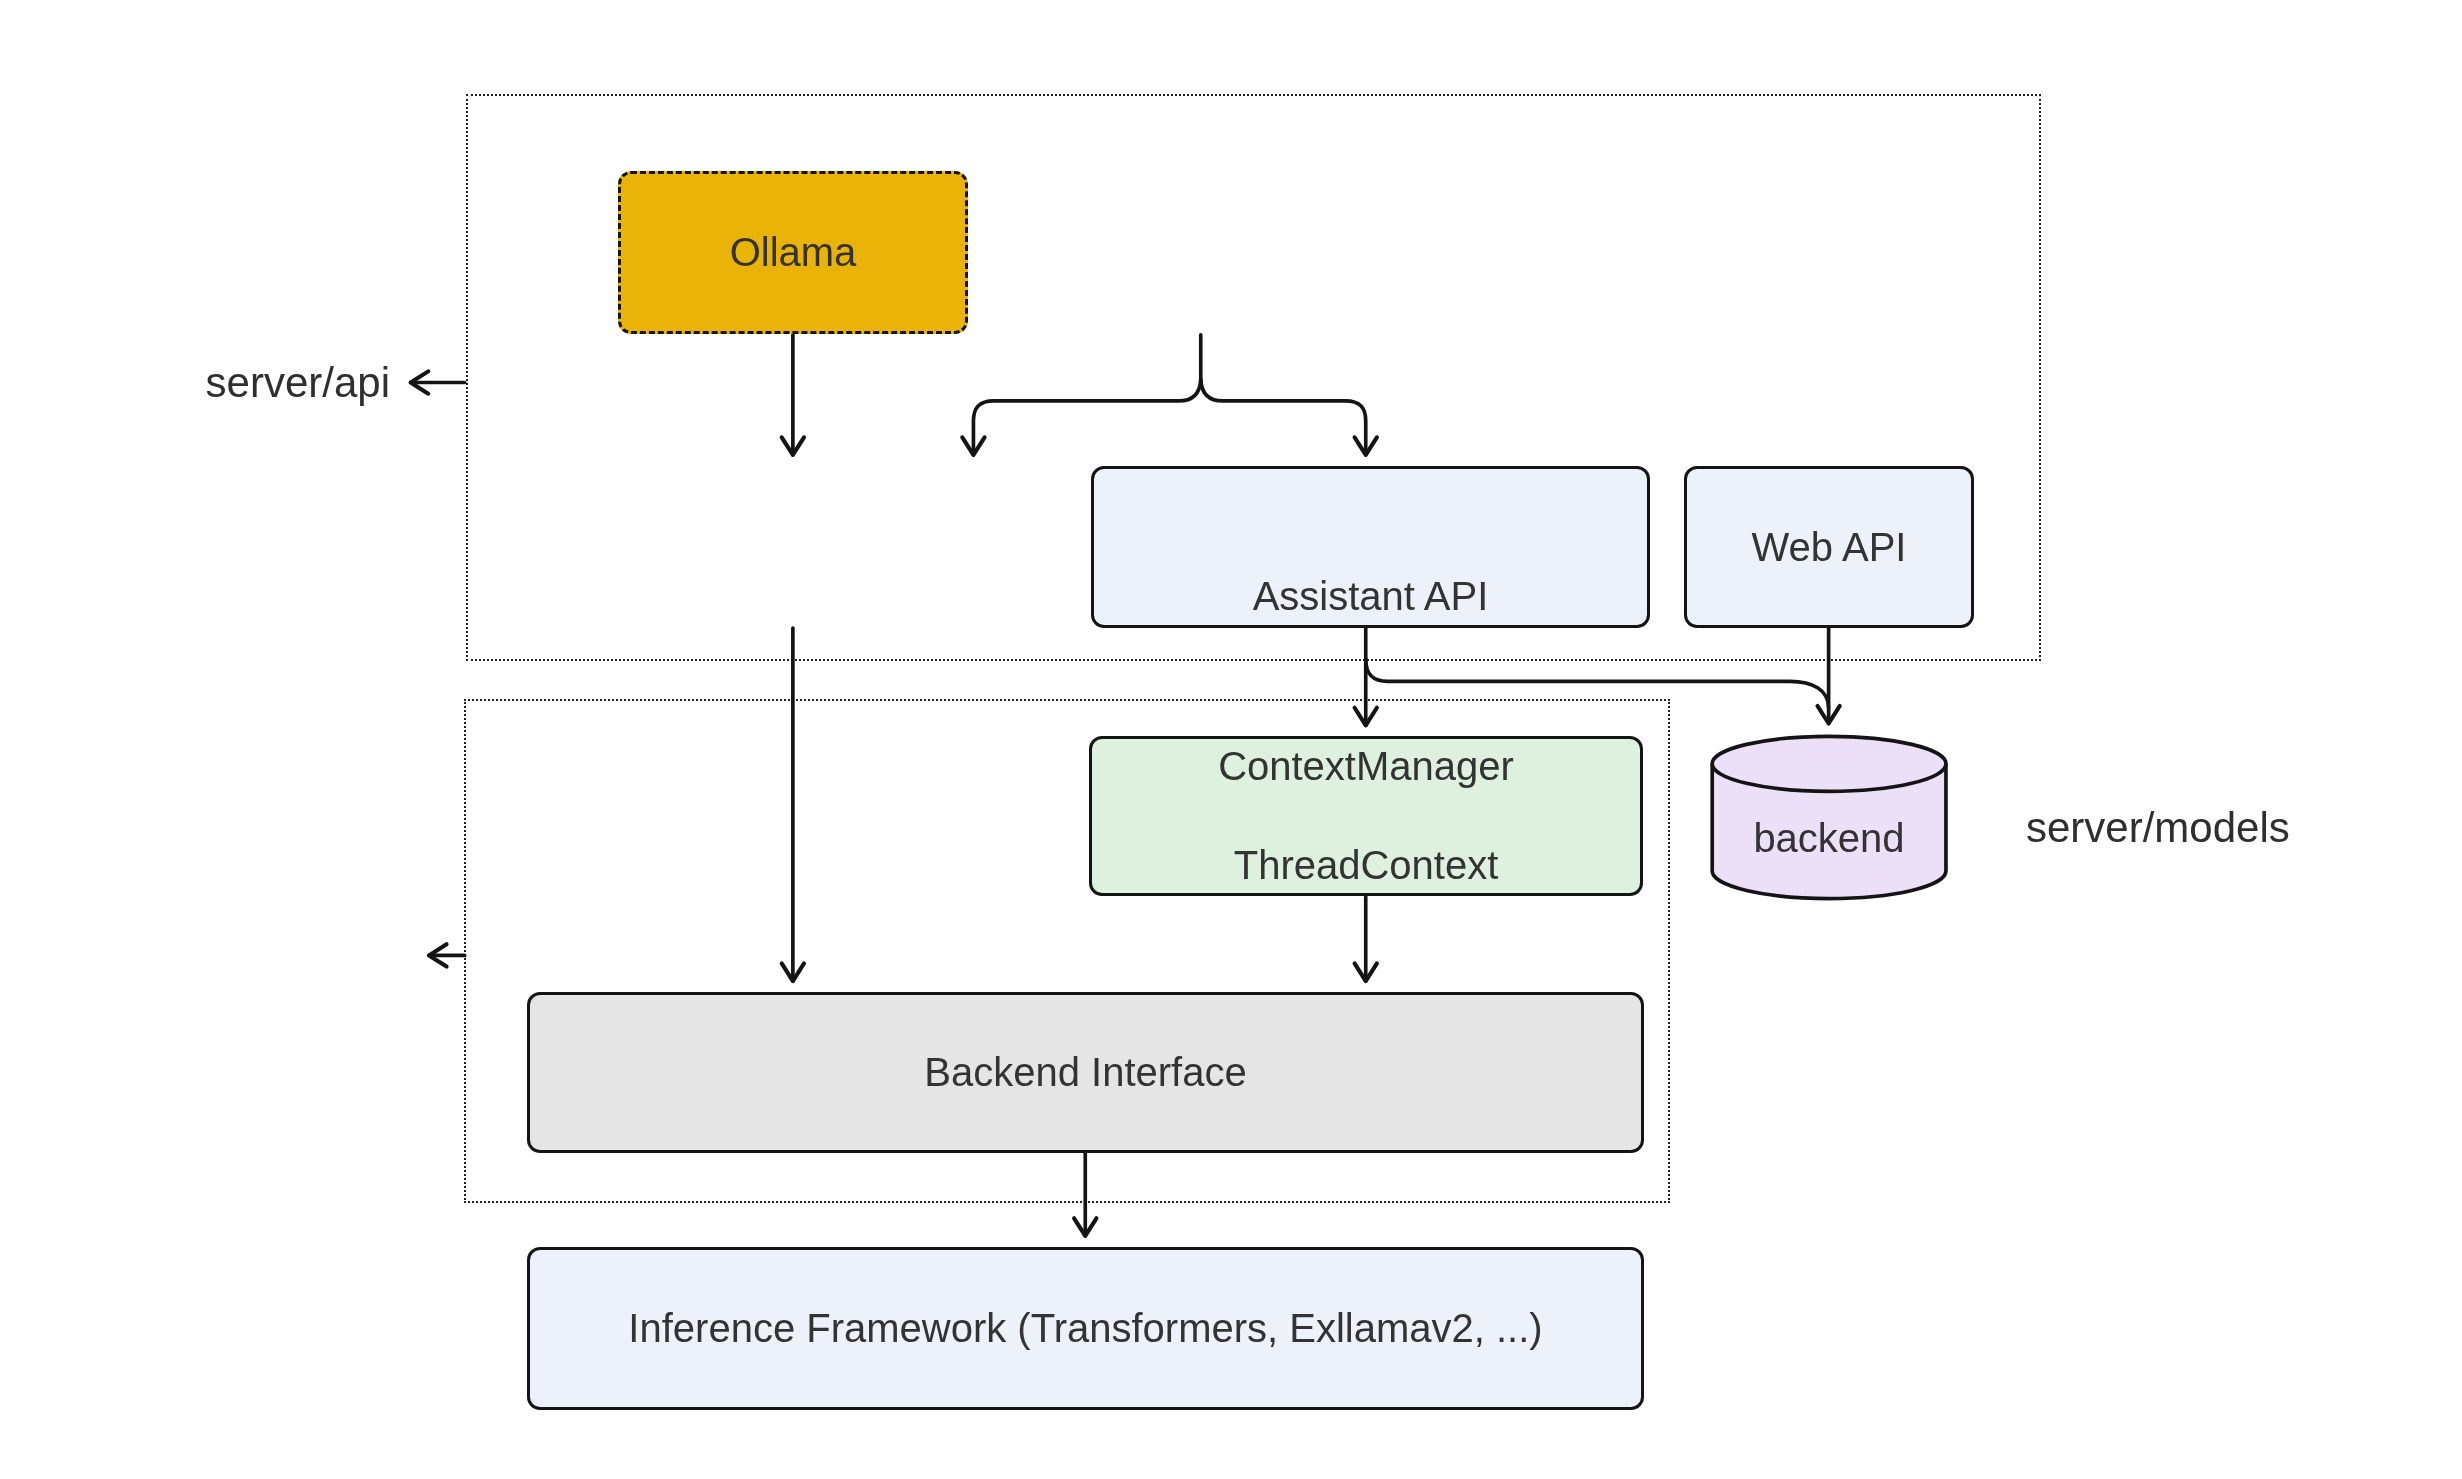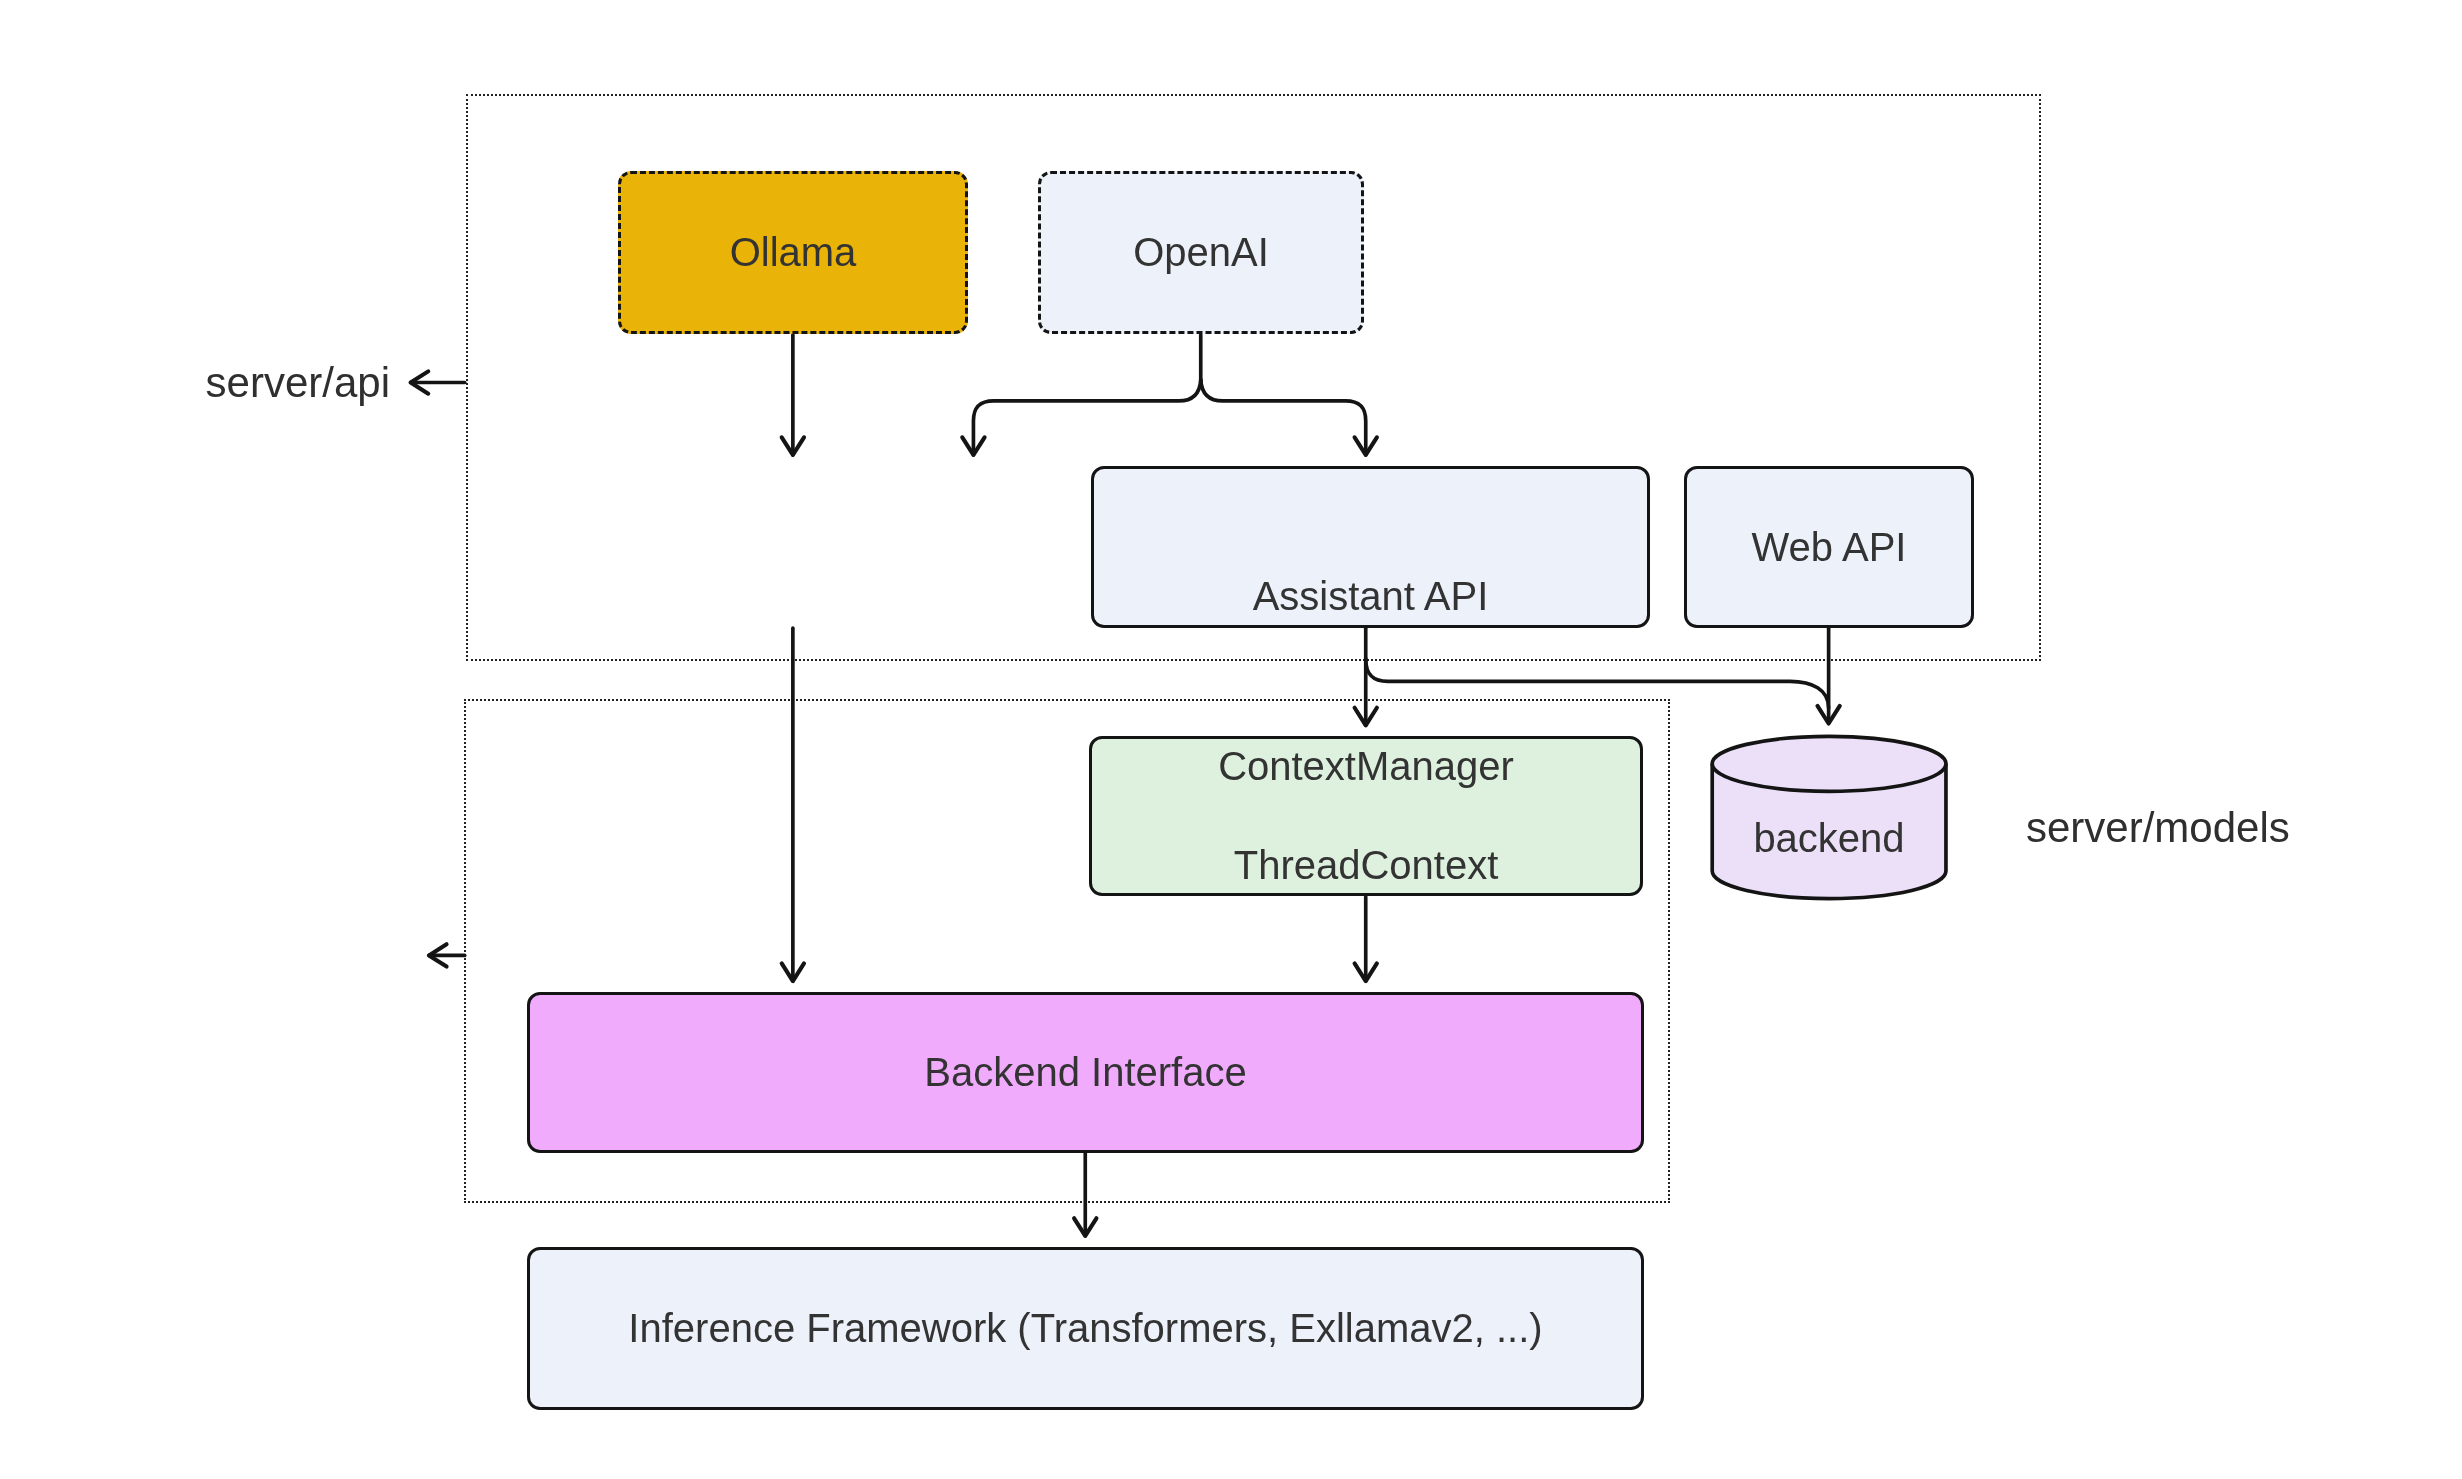--- a/index.html
+++ b/index.html
@@ -95,39 +95,36 @@
     <g stroke="#141414" stroke-width="4">
       <path d="M 1868 833 L 1868 950 A 127.5 30 0 0 0 2123 950 L 2123 833" fill="#ebe0f8"></path>
       <ellipse cx="1995.5" cy="833" rx="127.5" ry="30" fill="#ebe0f8"></ellipse>
     </g>
   </svg>
 
   <div class="node dashed" style="left: 618px; top: 171px; width: 350px; height: 163px; background: #eab308;">
     <span>Ollama</span>
   </div>
 
-  <div class="node dashed" style="left: 1038px; top: 171px; width: 326px; height: 163px; background: rgb(236, 241, 250);">
-    <span>OpenAI</span>
-  </div>
 
 
   <div class="node" style="left: 1091px; top: 466px; width: 559px; height: 162px; background: rgb(236, 241, 250); justify-content: flex-end;">
     <span>Assistant API</span>
   </div>
 
   <div class="node" style="left: 1684px; top: 466px; width: 290px; height: 162px; background: rgb(236, 241, 250);">
     <span>Web API</span>
   </div>
 
   <div class="node" style="left: 1089px; top: 736px; width: 554px; height: 160px; background: rgb(221, 241, 222); gap: 42px;">
     <span>ContextManager</span>
     <span>ThreadContext</span>
   </div>
 
-  <div class="node" style="left: 527px; top: 992px; width: 1117px; height: 161px; background: #f0abfc;">
+  <div class="node" style="left: 527px; top: 992px; width: 1117px; height: 161px; background: #e5e5e5;">
     <span>Backend Interface</span>
   </div>
 
   <div class="node" style="left: 527px; top: 1247px; width: 1117px; height: 163px; background: rgb(236, 241, 250);">
     <span>Inference Framework (Transformers, Exllamav2, ...)</span>
   </div>
 
   <div class="cyl-label" style="left:1712px; top:811px; width:234px; height:55px;">backend</div>
 
   <div class="side-label" style="left:55px; top:355px; width:335px; text-align:right;">server/api</div>

